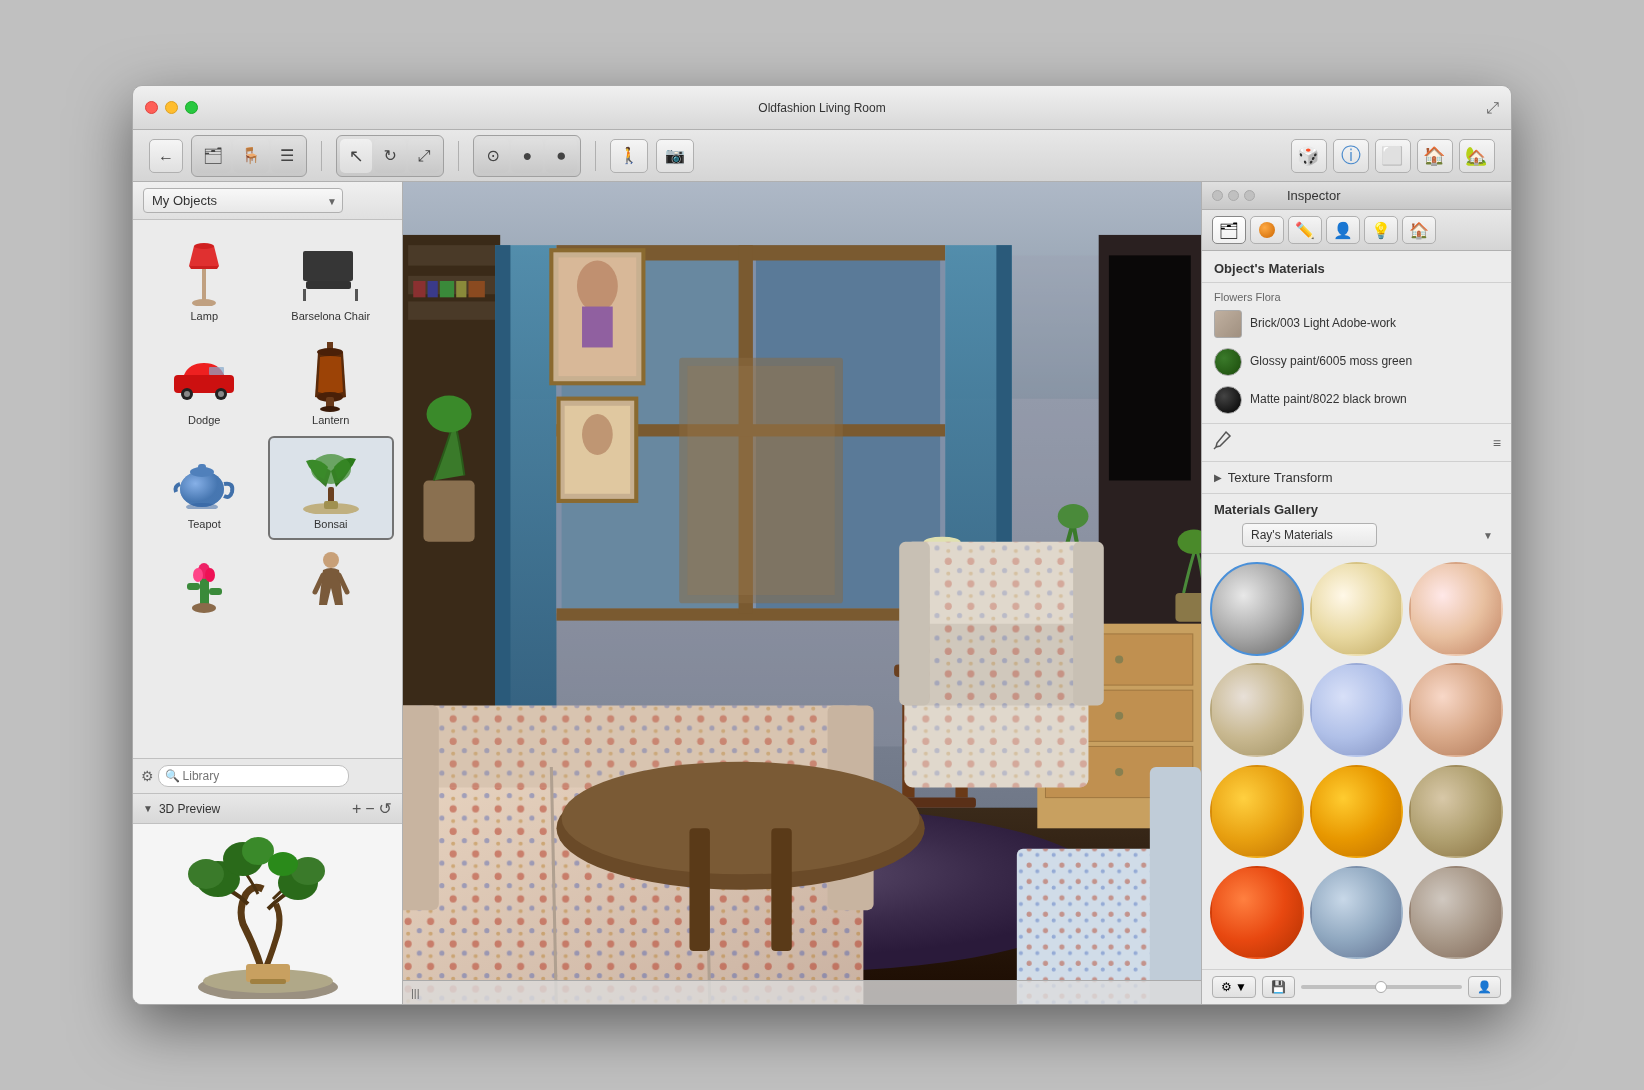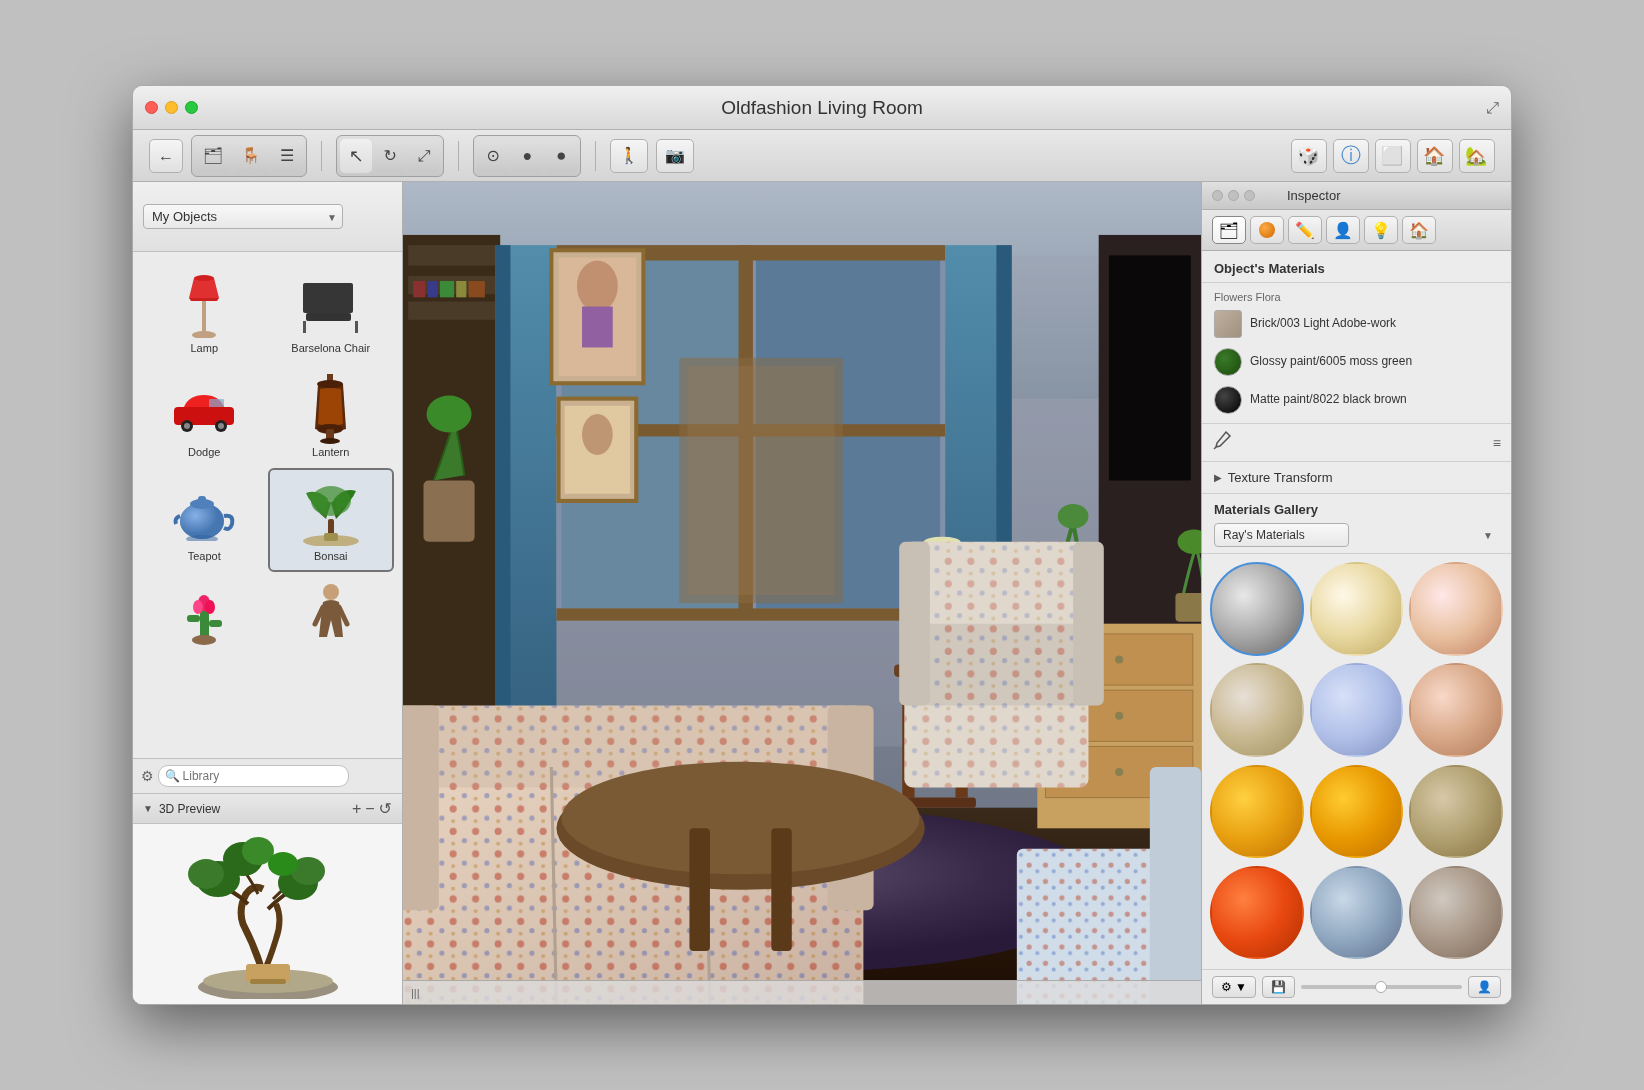--- a/index.html
+++ b/index.html
@@ -46,21 +46,21 @@
       border-radius: 50%;
       cursor: pointer;
     }
     .tl-red { background: #ff5f57; border: 1px solid #e0443e; }
     .tl-yellow { background: #ffbd2e; border: 1px solid #dea123; }
     .tl-green { background: #28c840; border: 1px solid #1aab29; }
     .title-text {
       position: absolute;
       left: 50%;
       transform: translateX(-50%);
-      font-size: 19px;
+      font-size: 12px;
       font-weight: 500;
       color: #333;
     }
     .title-bar-right {
       margin-left: auto;
     }
     .expand-icon {
       color: #666;
       font-size: 16px;
       cursor: pointer;
@@ -121,21 +121,21 @@
     .left-panel {
       width: 270px;
       background: #ebebeb;
       border-right: 1px solid #b0b0b0;
       display: flex;
       flex-direction: column;
     }
     .panel-header {
       background: linear-gradient(to bottom, #f0f0f0, #e0e0e0);
       border-bottom: 1px solid #c0c0c0;
-      padding: 22px 10px;
+      padding: 6px 10px;
       display: flex;
       align-items: center;
       justify-content: space-between;
     }
     .panel-dropdown {
       background: linear-gradient(to bottom, #f8f8f8, #e8e8e8);
       border: 1px solid #b0b0b0;
       border-radius: 4px;
       padding: 4px 20px 4px 8px;
       font-size: 13px;
@@ -1022,21 +1022,21 @@
         <div class="subsection-header">
           <span class="subsection-triangle">▶</span>
           <span class="subsection-title">Texture Transform</span>
         </div>
       </div>
 
       <div class="gallery-section">
         <div class="gallery-header">
           <div class="gallery-title">Materials Gallery</div>
           <div class="gallery-dropdown-row">
-            <div class="dropdown-wrapper" style="flex:1;">
+            <div class="dropdown-wrapper" style="flex:1;margin-left:28px;">
               <select class="gallery-select"><option selected="">Ray's Materials</option><option>Standard Materials</option><option>Custom Materials</option></select>
               <span class="dropdown-arrow">▼</span>
             </div>
           </div>
         </div>
 
         <div class="swatches-grid">
           <div class="swatch-ball swatch-1 selected"></div>
           <div class="swatch-ball swatch-2"></div>
           <div class="swatch-ball swatch-3"></div>

